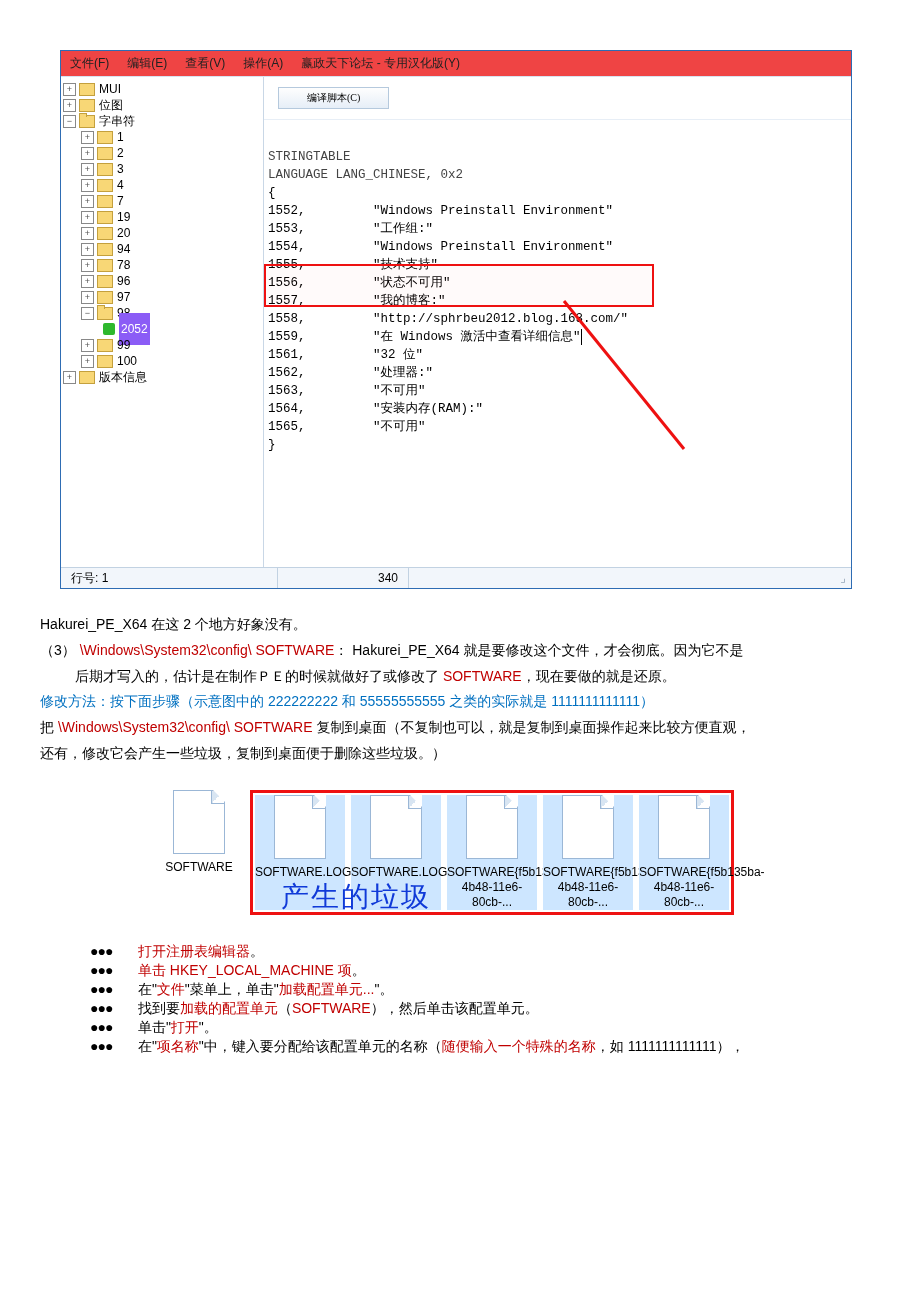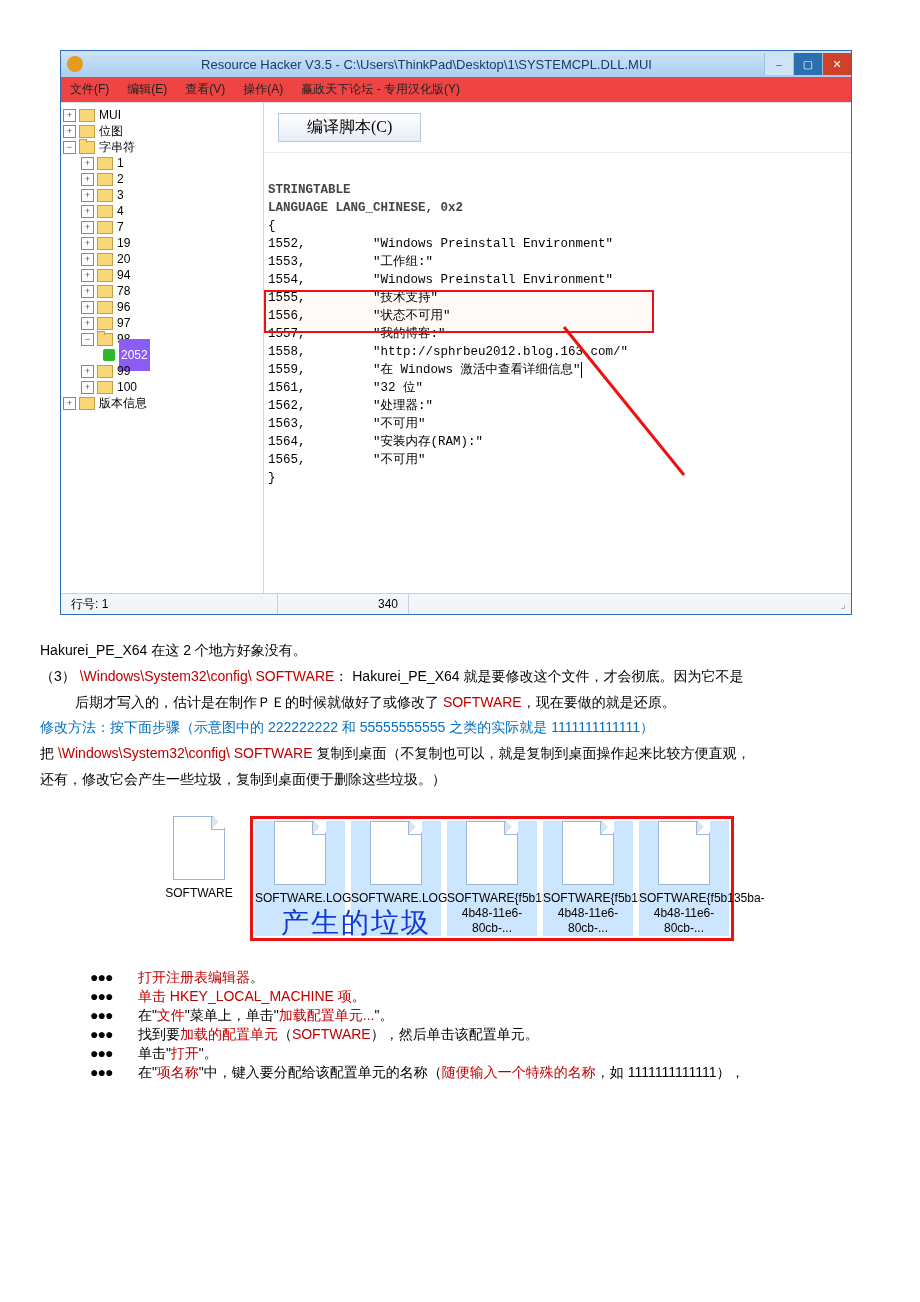--- a/index.html
+++ b/index.html
@@ -19,23 +19,23 @@
   .workarea { display:flex; height:490px; background:#fff; position:relative;}
   .treepane { width:198px; border-right:1px solid #c9d7e6; padding:4px 2px; font-size:12px; font-family:"MS Shell Dlg", Tahoma, sans-serif; overflow:hidden; color:#000;}
   .tn { display:flex; align-items:center; height:16px; line-height:16px; white-space:nowrap; }
   .tg { width:11px; height:11px; border:1px solid #888; display:inline-flex; align-items:center; justify-content:center; font-size:9px; margin-right:3px; color:#555; background:#fff;}
   .fld { width:14px; height:11px; background:#f8d776; border:1px solid #c4a03d; display:inline-block; margin-right:4px; position:relative;}
   .fld.o::before{content:"";position:absolute;left:-1px;top:-3px;width:6px;height:3px;background:#f8d776;border:1px solid #c4a03d;border-bottom:none;}
   .leaf-icn{width:12px;height:12px;background:#2eb82e;border-radius:2px;display:inline-block;margin-right:4px;}
   .sel { background:#8b5cf6; color:#fff; padding:8px 2px;}
   .mainpane { flex:1; position:relative; font-family:"Courier New",monospace; font-size:12.5px; }
   .cmpbtn-row{padding:10px 0 10px 14px; border-bottom:1px solid #e7eef6;}
-  .cmpbtn { display:inline-block; padding:3px 28px; font-size:16px; border:1px solid #b5c9dd; background:linear-gradient(#fefefe,#e6eef7); font-family:"Microsoft YaHei";}
+  .cmpbtn { display:inline-block; padding:3px 28px; font-size:10px; border:1px solid #b5c9dd; background:linear-gradient(#fefefe,#e6eef7); font-family:"Microsoft YaHei";}
   .source { padding:10px 0 0 4px; line-height:18px; white-space:pre; }
-  .source .gray{color:#444;font-weight:bold;}
+  .source .gray{color:#444;}
   .highlight-box{position:absolute; border:2px solid #e11; background:rgba(255,0,0,0.02);}
   .callout { position:absolute; right:12px; top:372px; width:494px; border:3px solid #e11; background:#fff; padding:6px 14px 10px; font-family:"SimSun","宋体"; font-size:30px; color:#103ad8; line-height:1.25;}
   .statusbar{display:flex; border-top:1px solid #c2d2e2; font-size:12px; background:#f2f6fb; height:20px; align-items:center;}
   .statusbar .cell{padding:0 10px; border-right:1px solid #c2d2e2; height:100%; display:flex; align-items:center;}
   .statusbar .spacer{flex:1;}
   .grip{width:16px;text-align:center;color:#9ab;}
   .cursor-caret{display:inline-block;width:1px;height:16px;background:#000;vertical-align:middle;}
   
   .arrow-path{position:absolute; pointer-events:none;}
   
@@ -59,29 +59,20 @@
   .bullets .ln{margin:1px 0 1px 50px;}
   .bullets .bl{letter-spacing:-1px; display:inline-block; width:44px;}
 </style>
 </head>
 <body>
 
 <div class="page">
 
   <div class="win-wrap">
    <div class="window">
-    <div class="titlebar">
-      <span class="app-icn"></span>
-      <span class="ttl">Resource Hacker V3.5  -  C:\Users\ThinkPad\Desktop\1\SYSTEMCPL.DLL.MUI</span>
-      <div class="winbtns">
-        <span class="winbtn">–</span>
-        <span class="winbtn max">▢</span>
-        <span class="winbtn cls">✕</span>
-      </div>
-    </div>
     <div class="menubar">
       <span>文件(F)</span>
       <span>编辑(E)</span>
       <span>查看(V)</span>
       <span>操作(A)</span>
       <span>赢政天下论坛 - 专用汉化版(Y)</span>
     </div>
     <div class="workarea">
 
       <div class="treepane">

